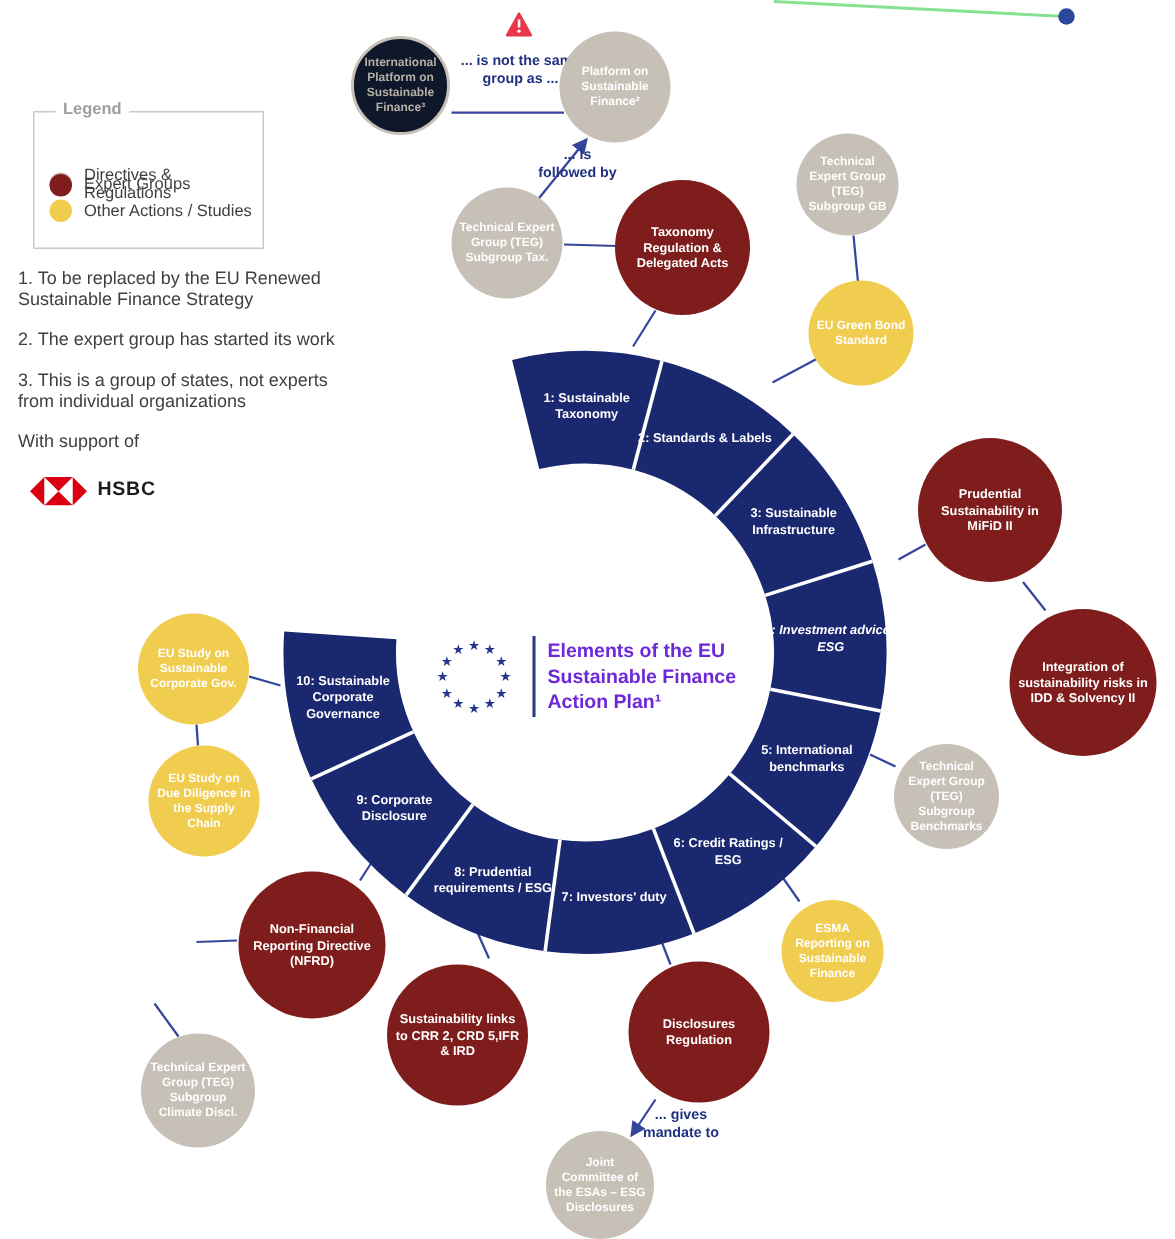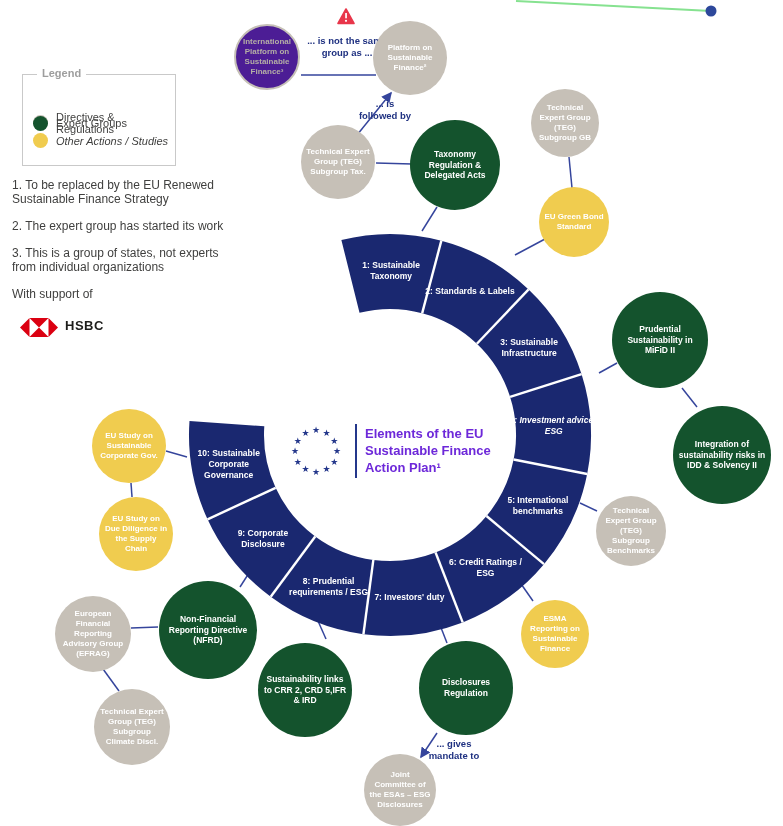--- a/index.html
+++ b/index.html
@@ -18,23 +18,23 @@
   .support{margin-top:24px;}
   .hsbc{position:absolute;left:20px;top:318px;display:flex;gap:7px;}
   .hsbc-word{font-size:13px;font-weight:bold;color:#1D1D1B;letter-spacing:0.5px;}
 
   
   .node{position:absolute;border-radius:50%;display:flex;align-items:center;justify-content:center;
         text-align:center;font-weight:bold;color:#fff;font-size:8px;line-height:1.25;
         padding:5px;box-sizing:border-box;}
   .node.big{font-size:8.5px;}
   .gray{background:#C6C0B7;}
-  .teal{background:#14532d;}
+  .teal{background:#7f1d1d;}
   .yellow{background:#F0CC4F;}
-  .outline{background:#4c1d95;border:2px solid #C6C0B7;color:#B5AFA5;}
+  .outline{background:#0f172a;border:2px solid #C6C0B7;color:#B5AFA5;}
 
   
   .ring-label{position:absolute;width:90px;transform:translateY(-50%);text-align:center;
               color:#fff;font-weight:bold;font-size:8.5px;line-height:1.3;}
 
   
   .center-title{position:absolute;left:250px;top:344px;width:280px;text-align:center;
                 color:#1F3181;font-weight:bold;font-size:17.5px;line-height:26px;}
   .eu-stars{position:absolute;left:289px;top:424px;width:54px;height:54px;}
   .eu-star{position:absolute;transform:translate(-50%,-50%);color:#24378B;font-size:9px;}
@@ -101,21 +101,21 @@
   <div class="legend-box">
     <span class="legend-title">Legend</span>
     <div class="legend-item" style="top:14px;margin-top:26px;">
       <span class="swatch gray"></span>
       <span>Expert Groups</span>
     </div>
     <div class="legend-item" style="top:36px;">
       <span class="swatch teal"></span>
       <span>Directives &amp; Regulations</span>
     </div>
-    <div class="legend-item" style="top:58px;font-style:italic;">
+    <div class="legend-item" style="top:58px;">
       <span class="swatch yellow"></span>
       <span>Other Actions / Studies</span>
     </div>
   </div>
 
   <div class="notes">
     <p>1. To be replaced by the EU Renewed Sustainable Finance Strategy</p>
     <p>2. The expert group has started its work</p>
     <p>3. This is a group of states, not experts from individual organizations</p>
     <p class="support">With support of</p>
@@ -208,23 +208,20 @@
     </div>
   <div class="node gray" style="left:364px;top:754px;width:72px;height:72px;">
       <span>Joint Committee of the ESAs – ESG Disclosures</span>
     </div>
   <div class="node teal big" style="left:258px;top:643px;width:94px;height:94px;">
       <span>Sustainability links to CRR 2, CRD 5,IFR &amp; IRD</span>
     </div>
   <div class="node teal big" style="left:159px;top:581px;width:98px;height:98px;">
       <span>Non-Financial Reporting Directive (NFRD)</span>
     </div>
-  <div class="node gray" style="left:55px;top:596px;width:76px;height:76px;">
-      <span>European Financial Reporting Advisory Group (EFRAG)</span>
-    </div>
   <div class="node gray" style="left:94px;top:689px;width:76px;height:76px;">
       <span>Technical Expert Group (TEG) Subgroup Climate Discl.</span>
     </div>
   <div class="node yellow" style="left:92px;top:409px;width:74px;height:74px;">
       <span>EU Study on Sustainable Corporate Gov.</span>
     </div>
   <div class="node yellow" style="left:99px;top:497px;width:74px;height:74px;">
       <span>EU Study on Due Diligence in the Supply Chain</span>
     </div>
 

